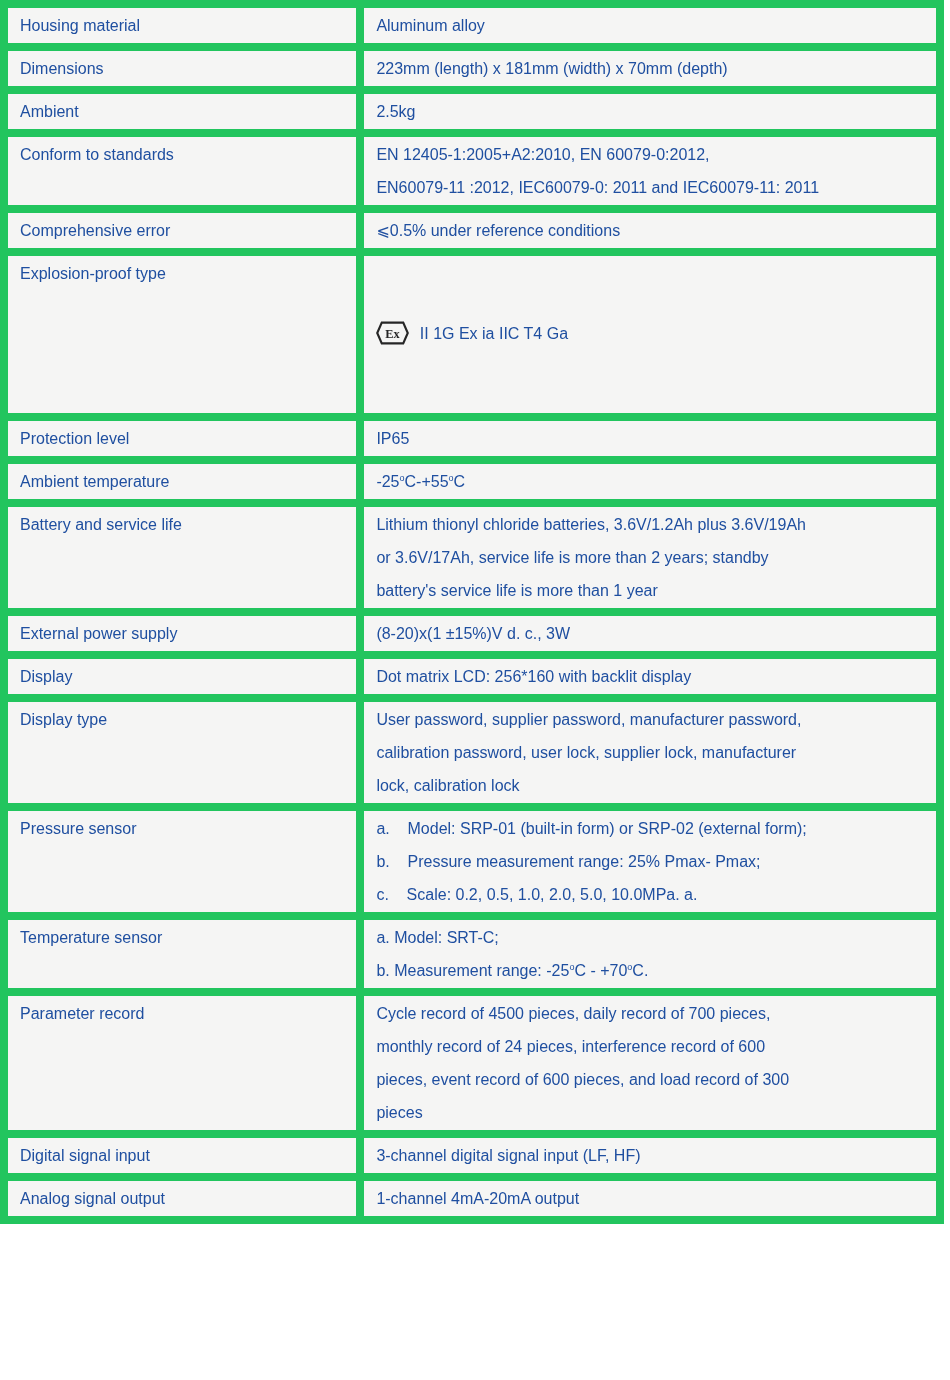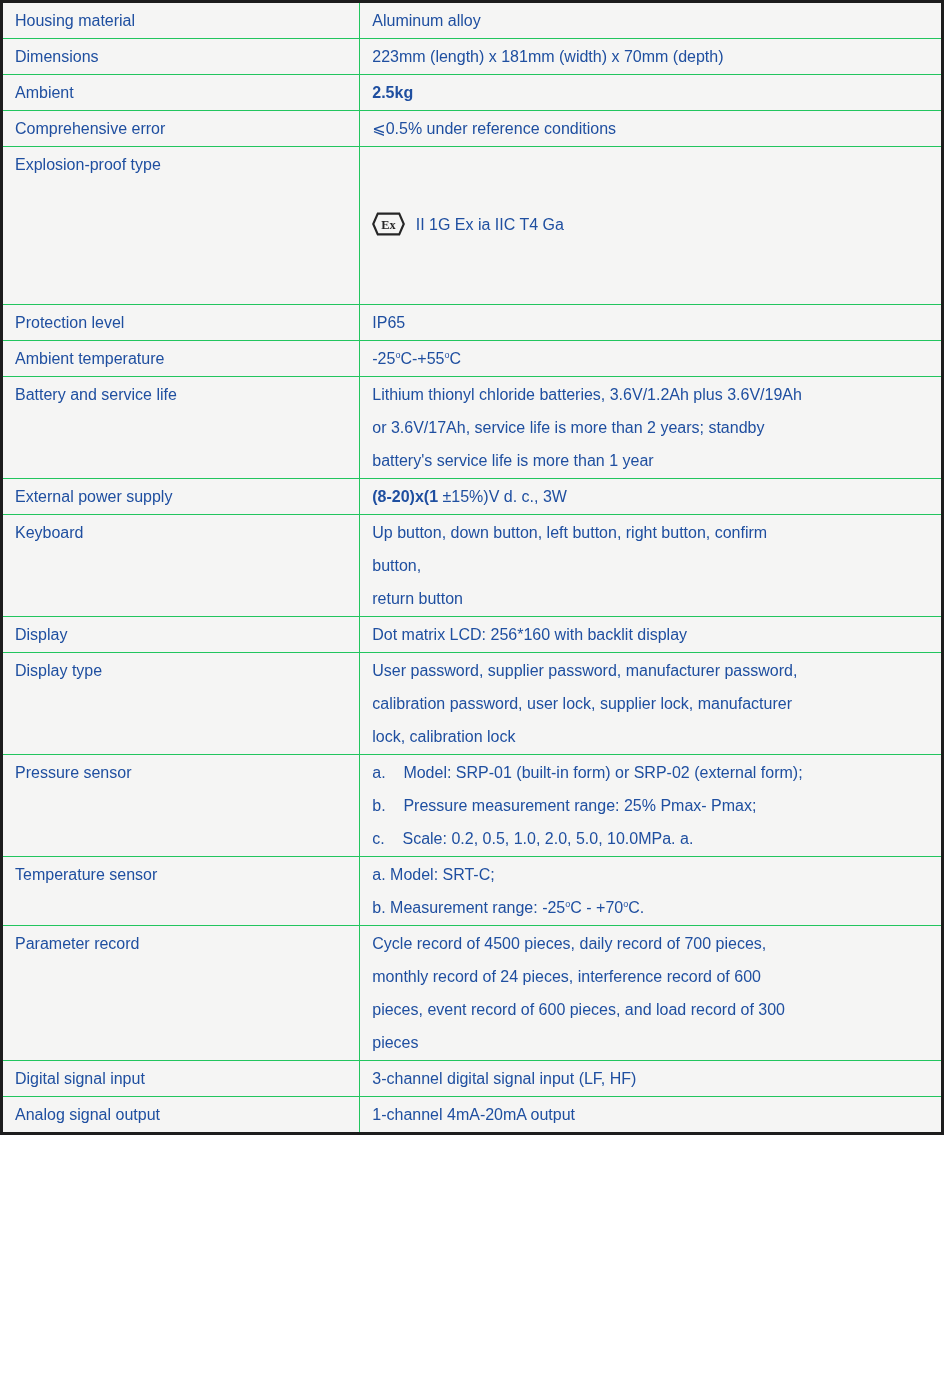--- a/index.html
+++ b/index.html
@@ -6,34 +6,34 @@
   body { font-family: "Liberation Sans", sans-serif; }
   .spec-table {
     width: 944px;
     border-collapse: collapse;
     table-layout: fixed;
     background: #f5f5f4;
     border: 3px solid #1d1d1d;
     margin: 0;
   }
   .spec-table td {
-    border: 1px solid #22c55e;
+    border: 8px solid #22c55e;
     vertical-align: top;
     padding: 1px 12px 1px 12px;
     color: #1f4fa0;
     font-size: 16px;
     overflow: hidden;
   }
   .label-col { width: 348px; }
   .value-col { width: 566px; }
   .line {
     line-height: 33px;
     white-space: pre-wrap;
   }
-  .line b { font-weight: bold; }
+  .line b { font-weight: normal; }
   .line sup {
     font-size: 9px;
     line-height: 0;
     vertical-align: super;
   }
   .ex-icon {
     display: inline-block;
     vertical-align: middle;
     margin: -3px 6px 0 0;
   }
@@ -67,20 +67,29 @@
       <tr>
         <td>
           <div class="line">Ambient</div>
         </td>
         <td>
           <div class="line"><b>2.5kg</b></div>
         </td>
       </tr>
       <tr>
         <td>
+          <div class="line">Conform to standards</div>
+        </td>
+        <td>
+          <div class="line"><span>EN 12405-1:2005+A2:2010, EN 60079-0:2012,</span></div>
+          <div class="line"><span>EN60079-11 :2012, IEC60079-0: 2011 and IEC60079-11: 2011</span></div>
+        </td>
+      </tr>
+      <tr>
+        <td>
           <div class="line">Comprehensive error</div>
         </td>
         <td>
           <div class="line"><span>⩽0.5% under reference conditions</span></div>
         </td>
       </tr>
       <tr>
         <td>
           <div class="line">Explosion-proof type</div>
         </td>
@@ -122,30 +131,20 @@
       <tr>
         <td>
           <div class="line">External power supply</div>
         </td>
         <td>
           <div class="line"><b>(8-20)x(1</b><span> ±15%)V d. c., 3W</span></div>
         </td>
       </tr>
       <tr>
         <td>
-          <div class="line">Keyboard</div>
-        </td>
-        <td>
-          <div class="line"><span>Up button, down button, left button, right button, confirm</span></div>
-          <div class="line"><span>button,</span></div>
-          <div class="line"><span>return button</span></div>
-        </td>
-      </tr>
-      <tr>
-        <td>
           <div class="line">Display</div>
         </td>
         <td>
           <div class="line"><span>Dot matrix LCD: 256*160 with backlit display</span></div>
         </td>
       </tr>
       <tr>
         <td>
           <div class="line">Display type</div>
         </td>

